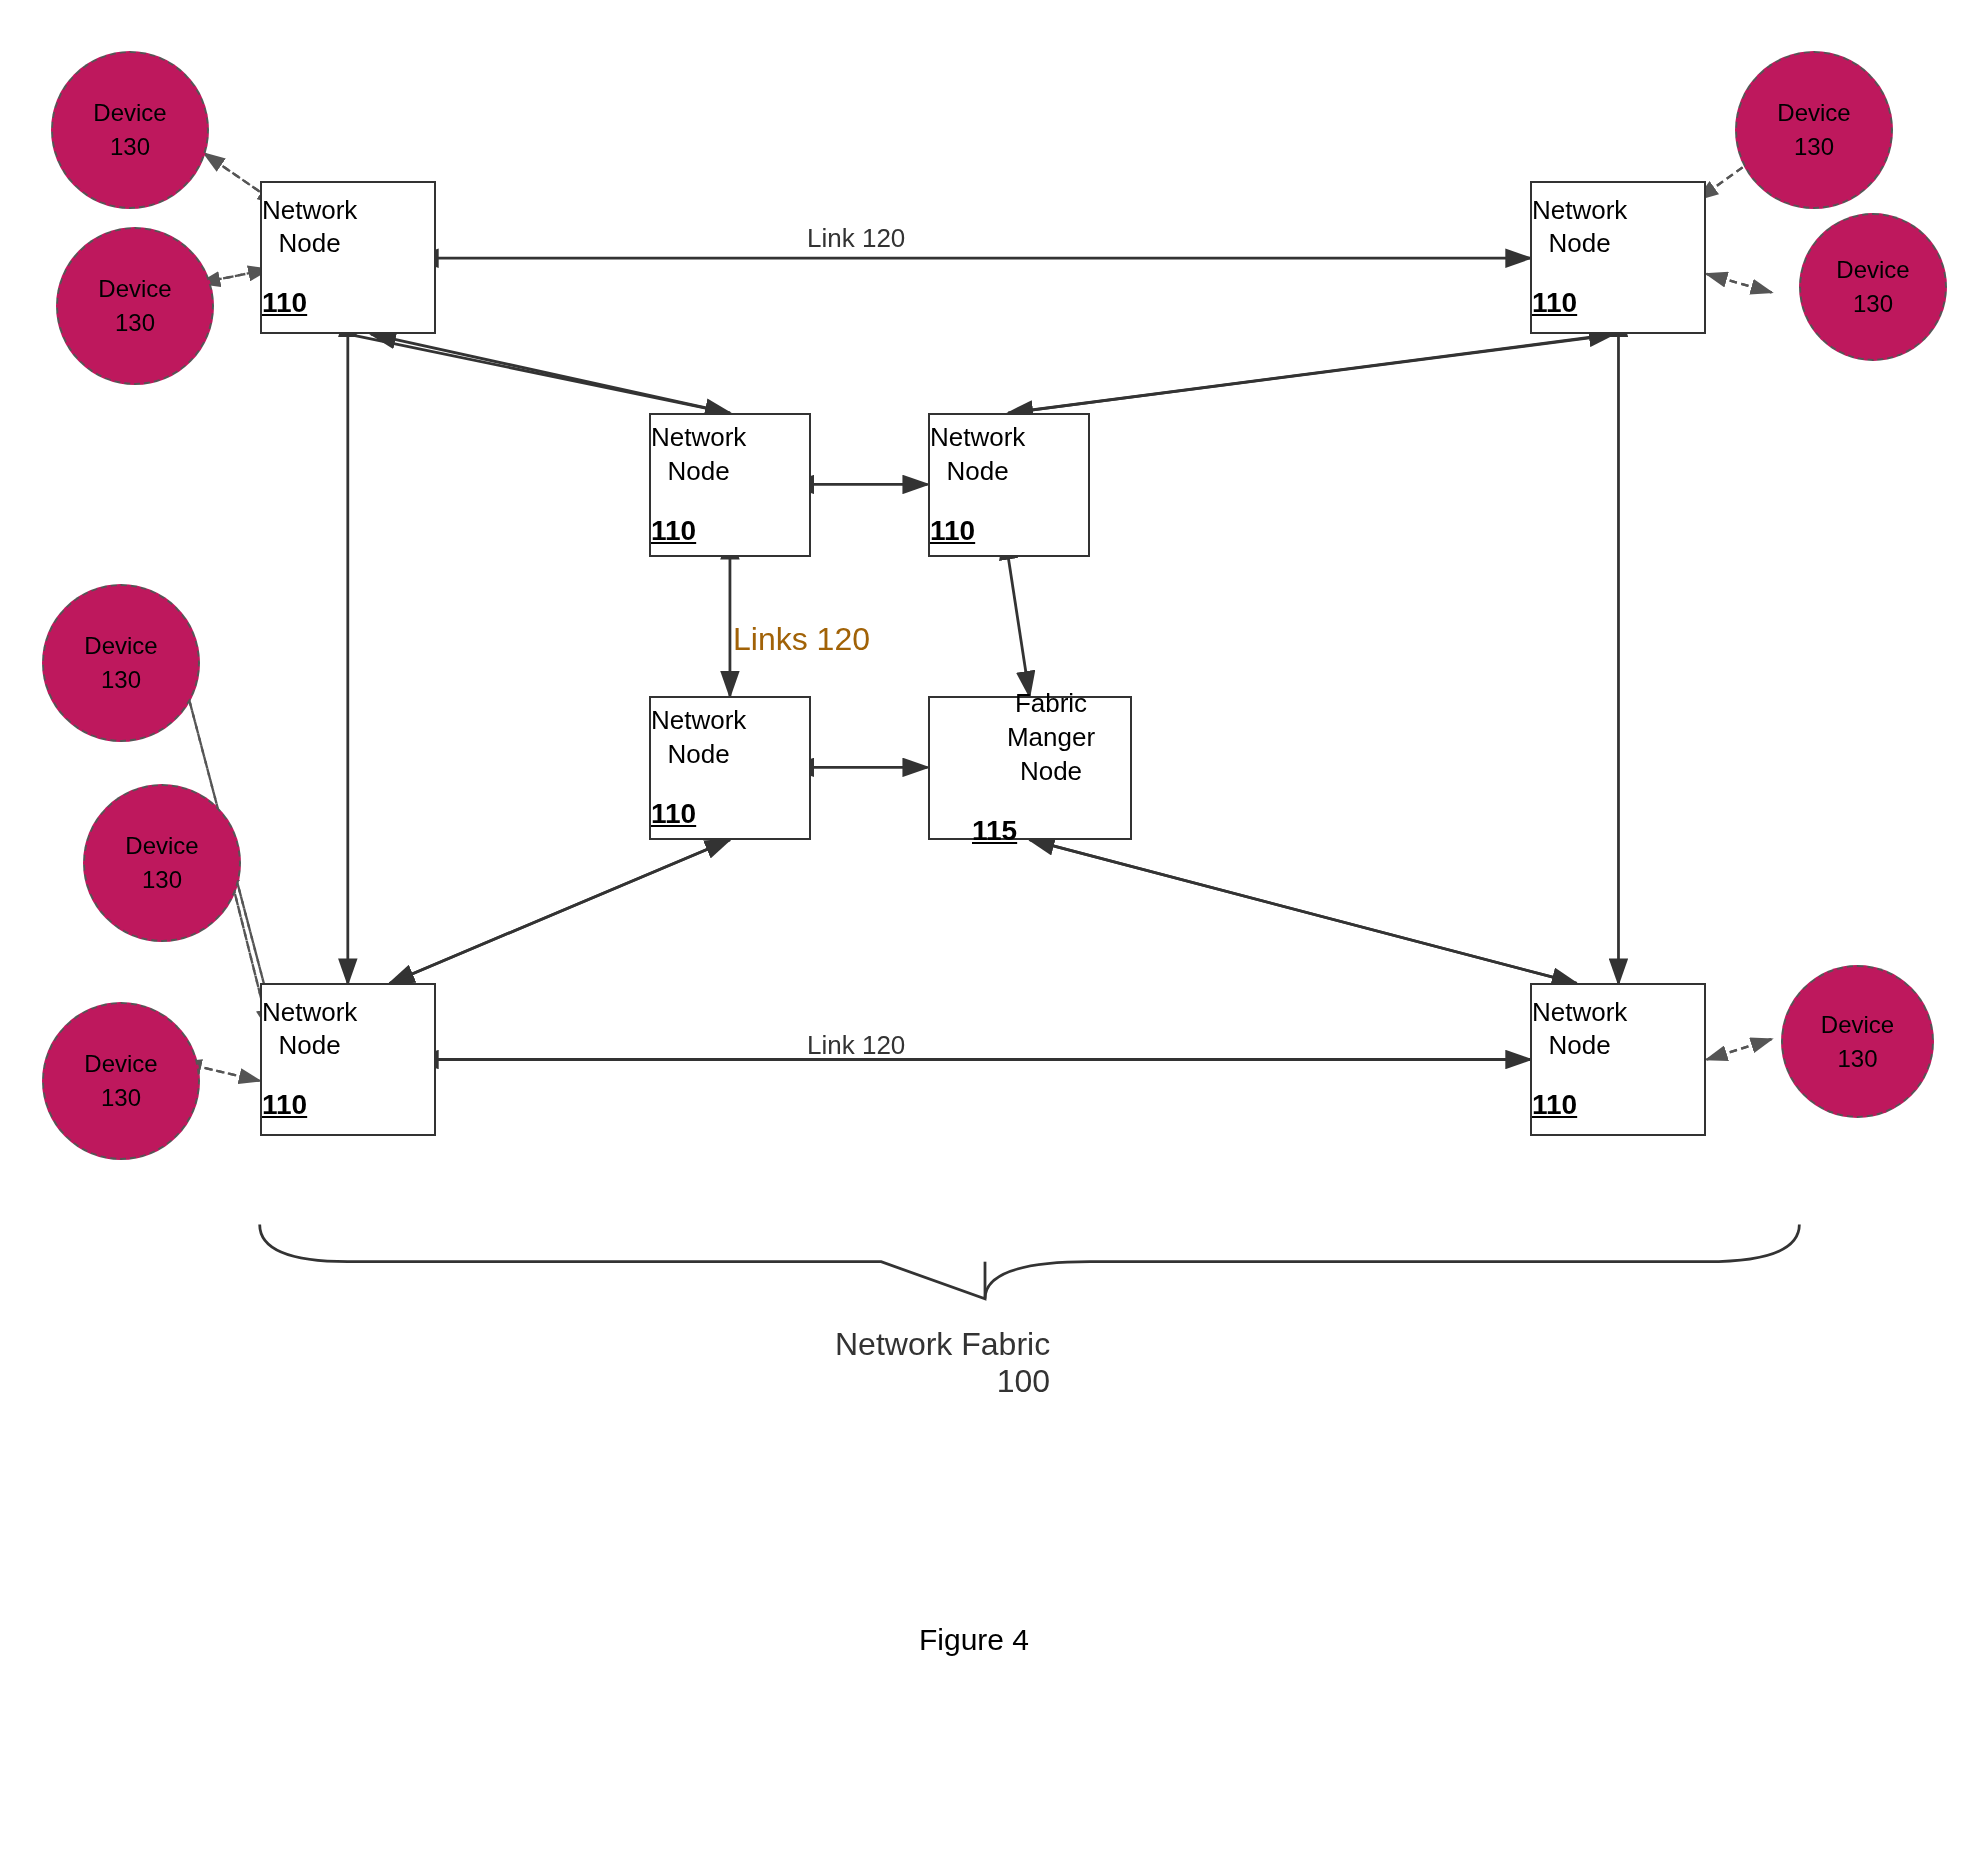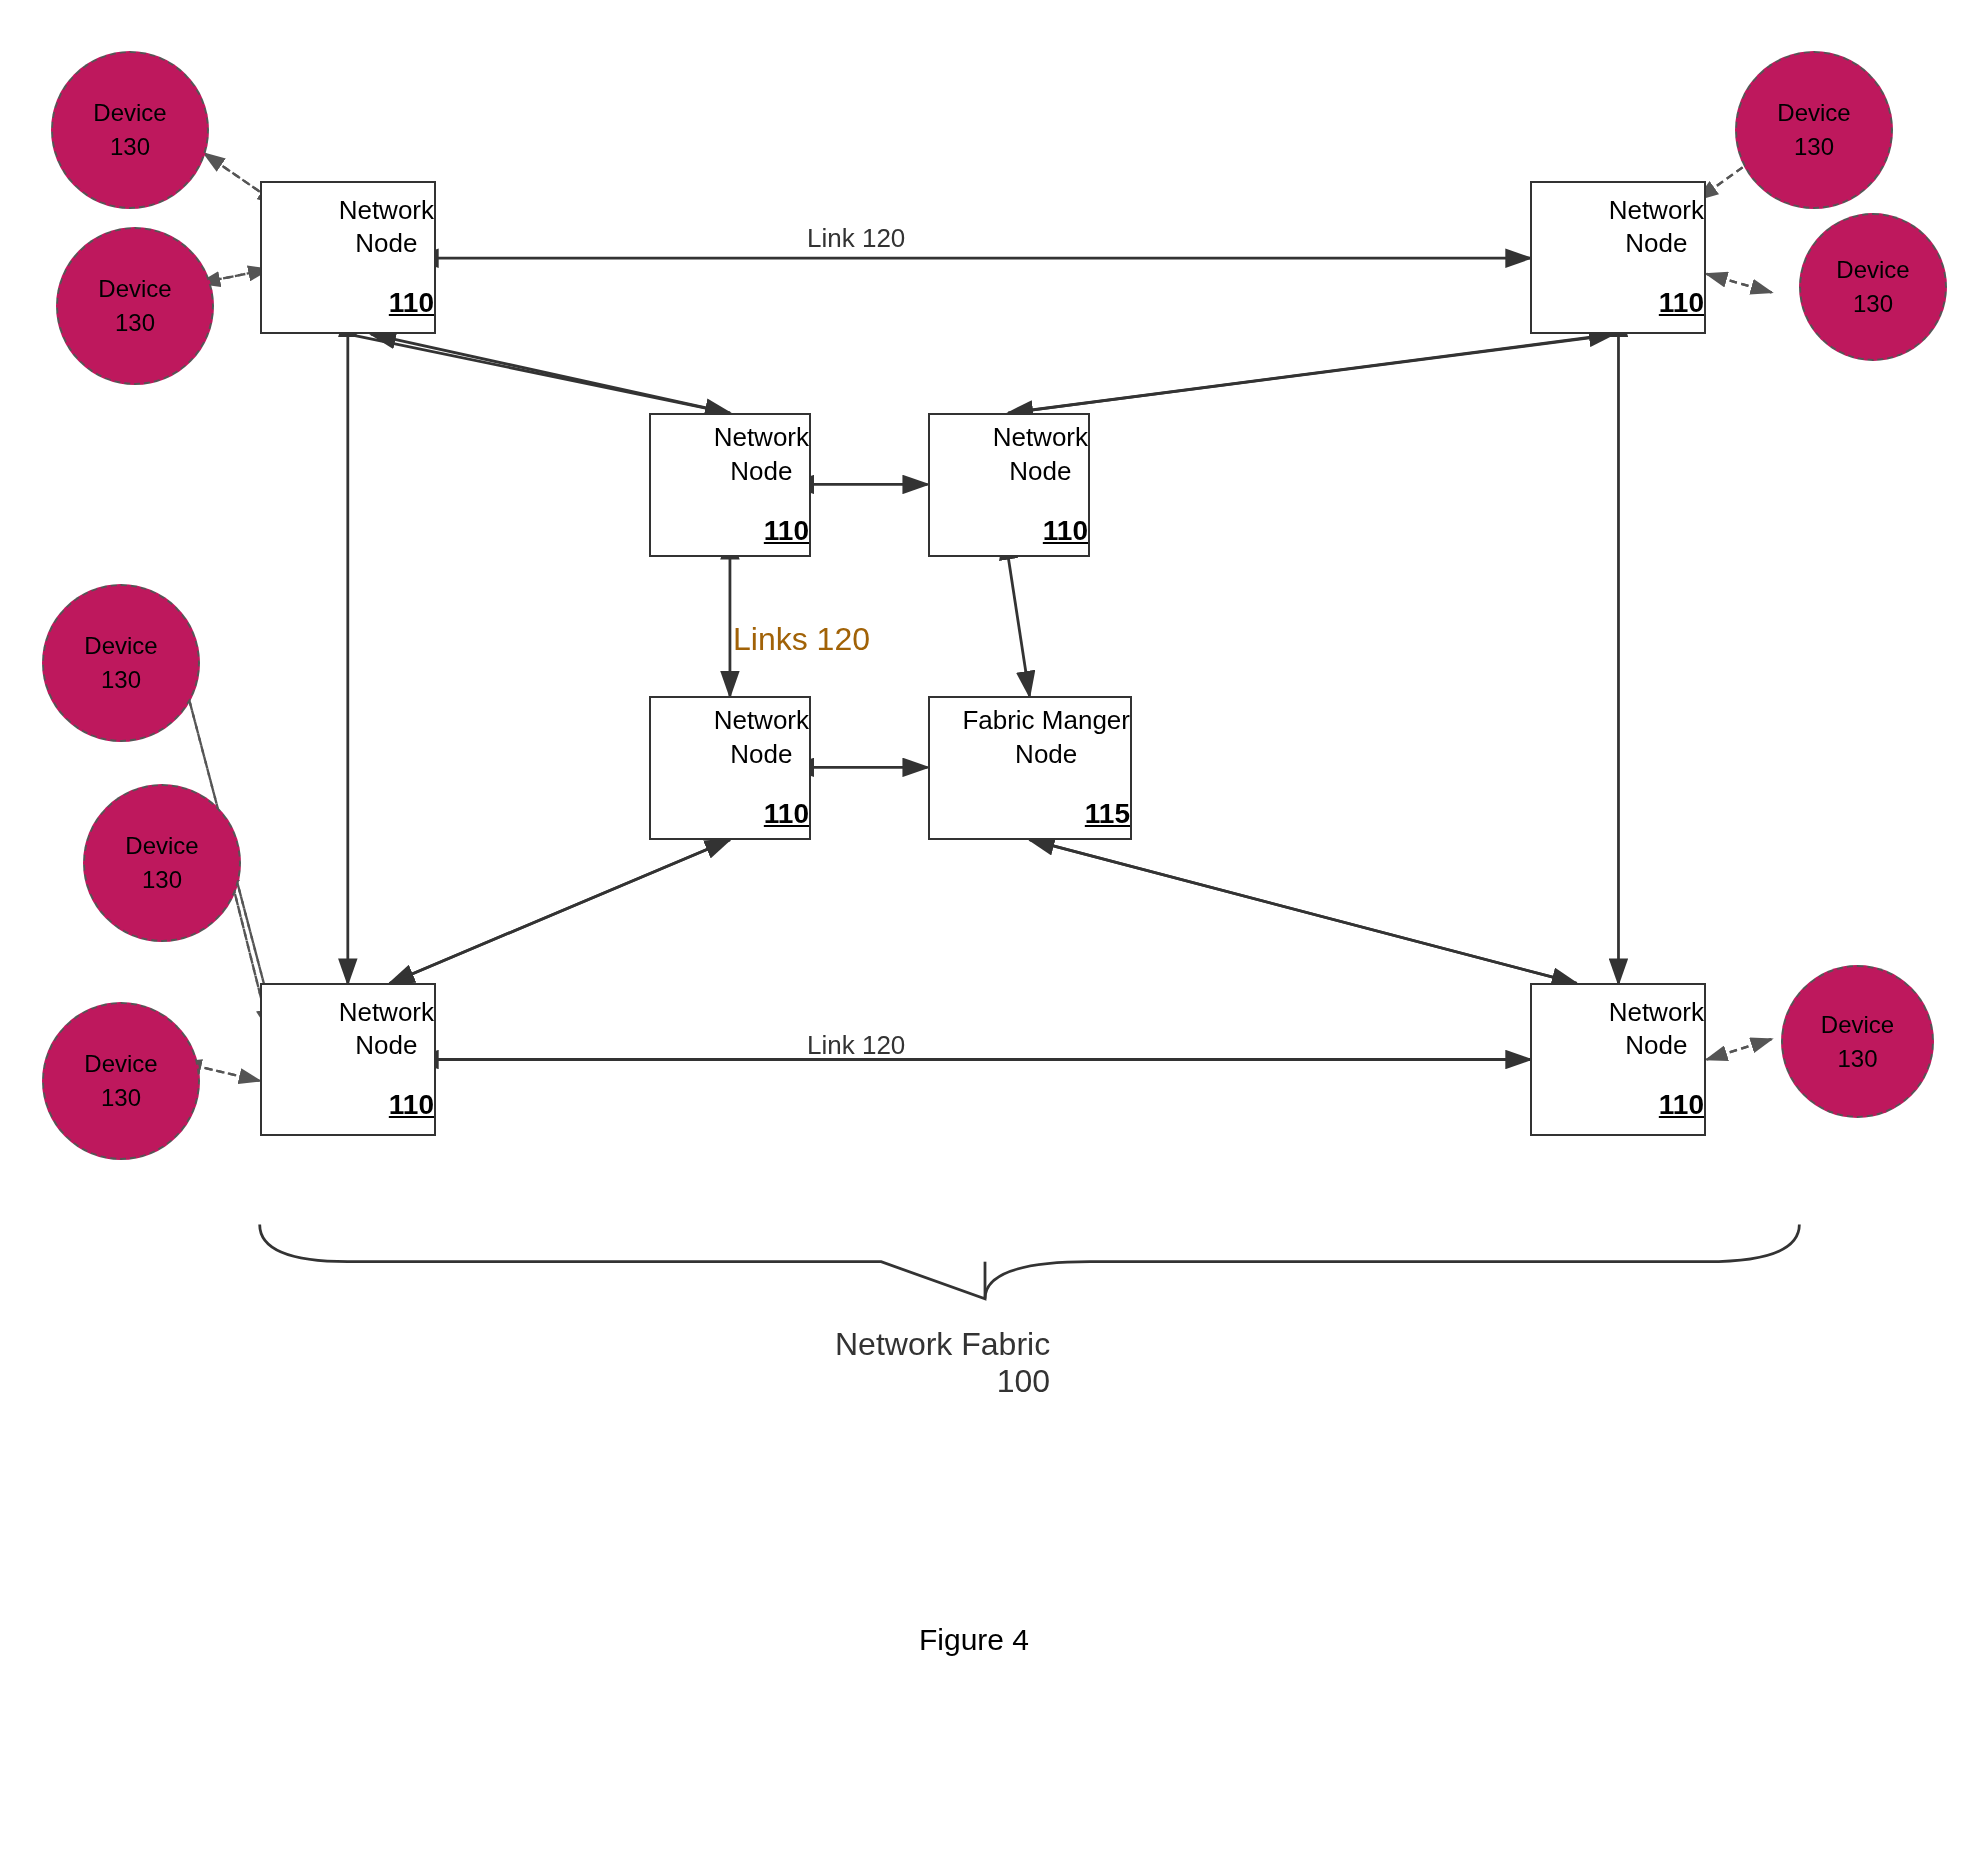--- a/index.html
+++ b/index.html
@@ -18,21 +18,21 @@
       height: 1876px;
     }
     
     .network-node {
       position: absolute;
       border: 2.8px solid #333;
       background: #fff;
       text-align: center;
       display: flex;
       flex-direction: column;
-      align-items: flex-end;
+      align-items: flex-start;
       justify-content: center;
       font-size: 26px;
       line-height: 1.3;
       gap: 24px;
     }
     .network-node .node-label {
       font-size: 26px;
       font-weight: normal;
     }
     .network-node .node-number {
@@ -169,21 +169,21 @@
   <div class="network-node" style="left:928px; top:413px; width:162px; height:144px;">
     <span class="node-label">Network<br>Node</span>
     <span class="node-number">110</span>
   </div>
 
   <div class="network-node" style="left:649px; top:696px; width:162px; height:144px;">
     <span class="node-label">Network<br>Node</span>
     <span class="node-number">110</span>
   </div>
 
-  <div class="network-node" style="left:928px; top:696px; width:204px; height:144px;">
+  <div class="network-node" style="left:928px; top:696px; width:204px; height:144px;padding-left:42px;">
     <span class="node-label">Fabric Manger<br>Node</span>
     <span class="node-number">115</span>
   </div>
 
   <div class="network-node" style="left:260px; top:983px; width:176px; height:153px;">
     <span class="node-label">Network<br>Node</span>
     <span class="node-number">110</span>
   </div>
 
   <div class="network-node" style="left:1530px; top:983px; width:176px; height:153px;">

